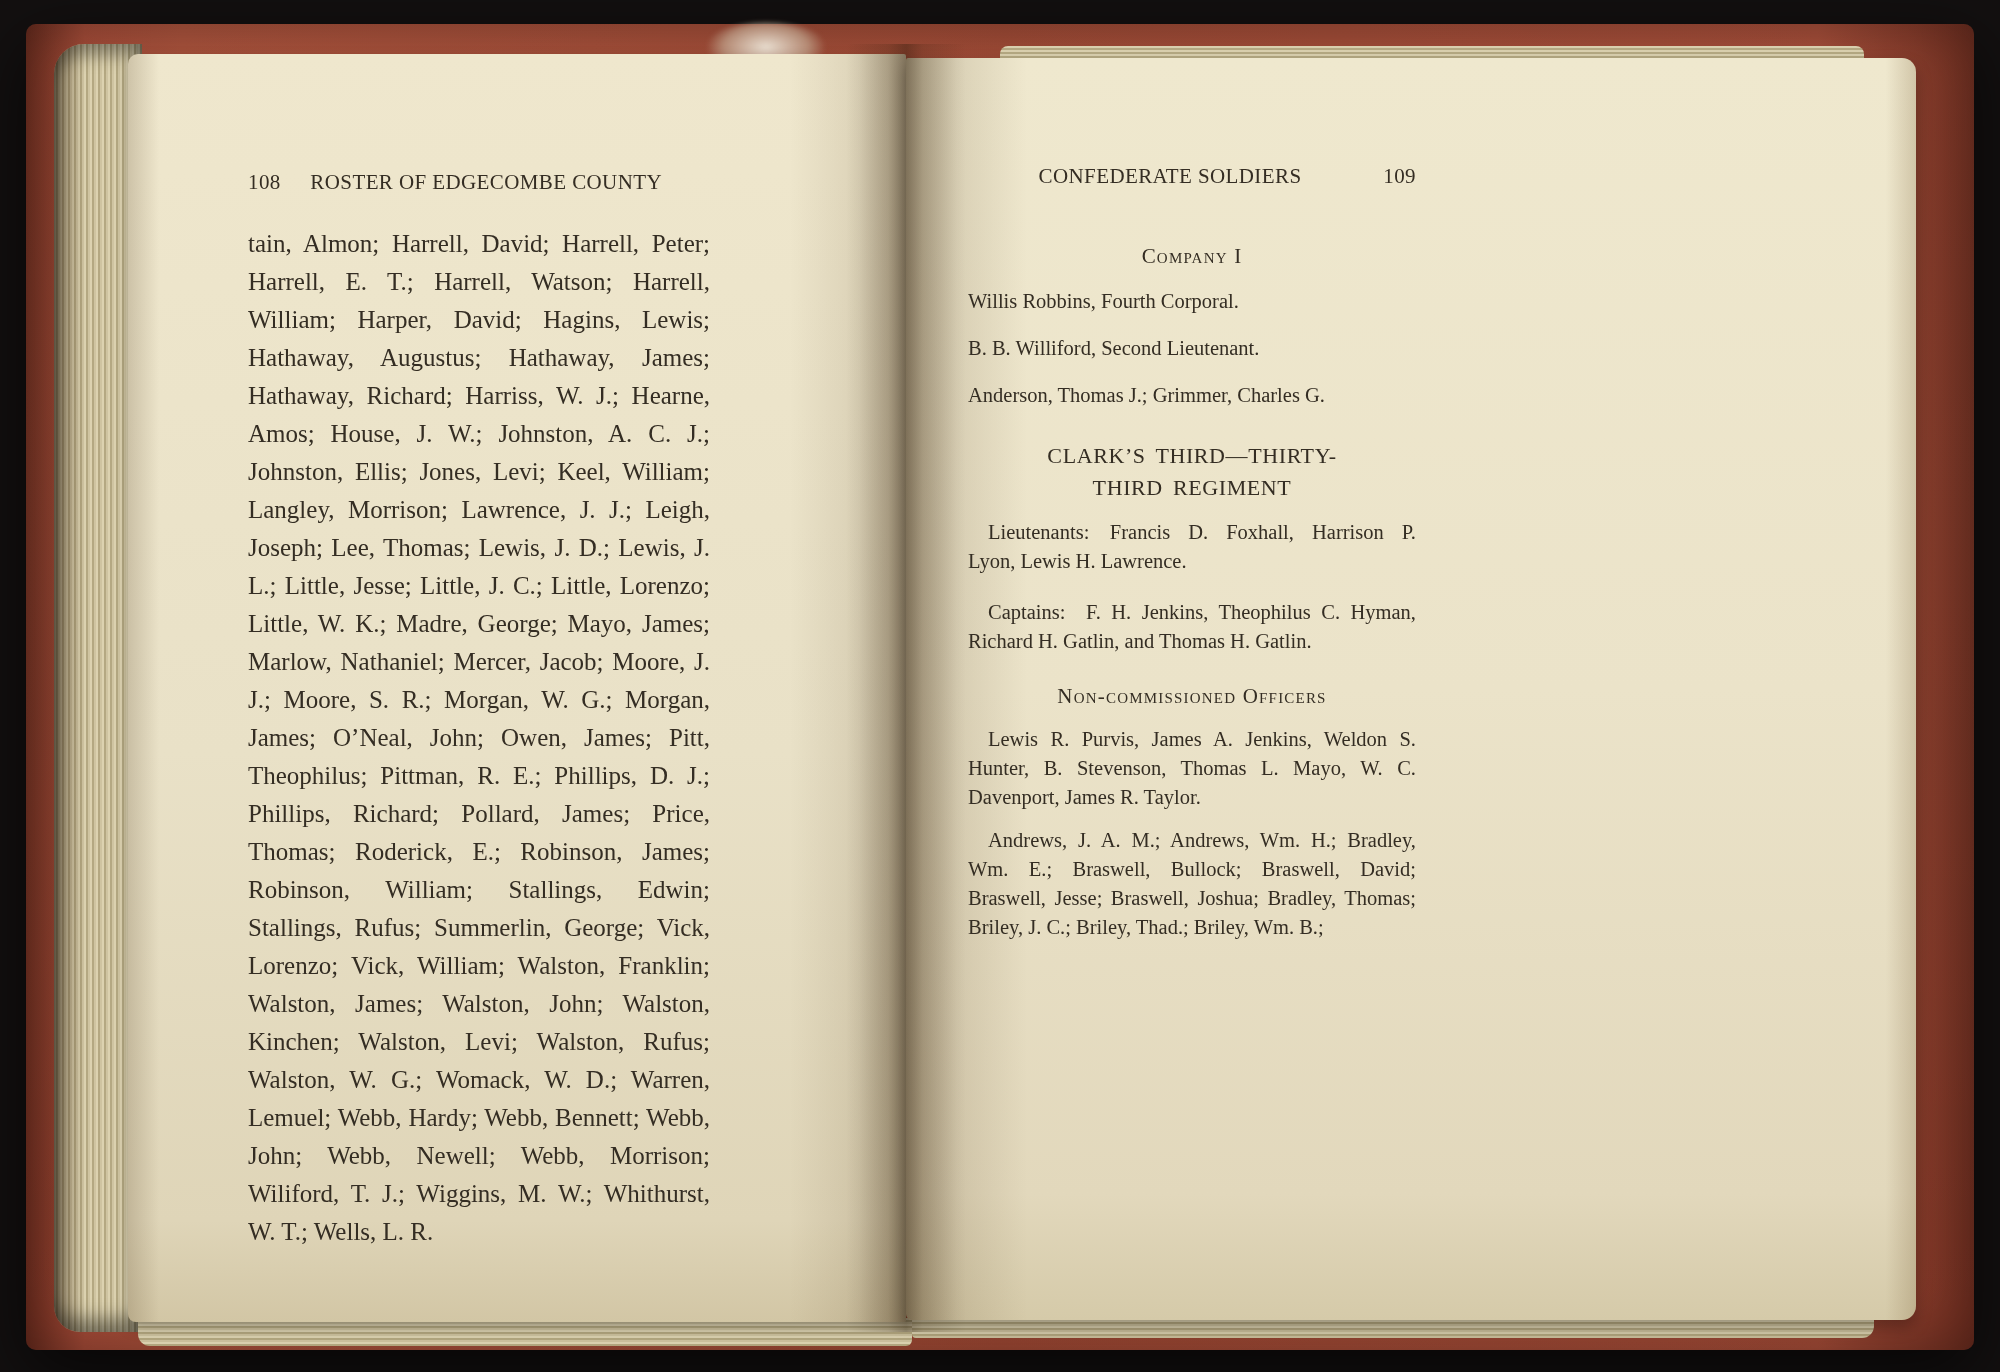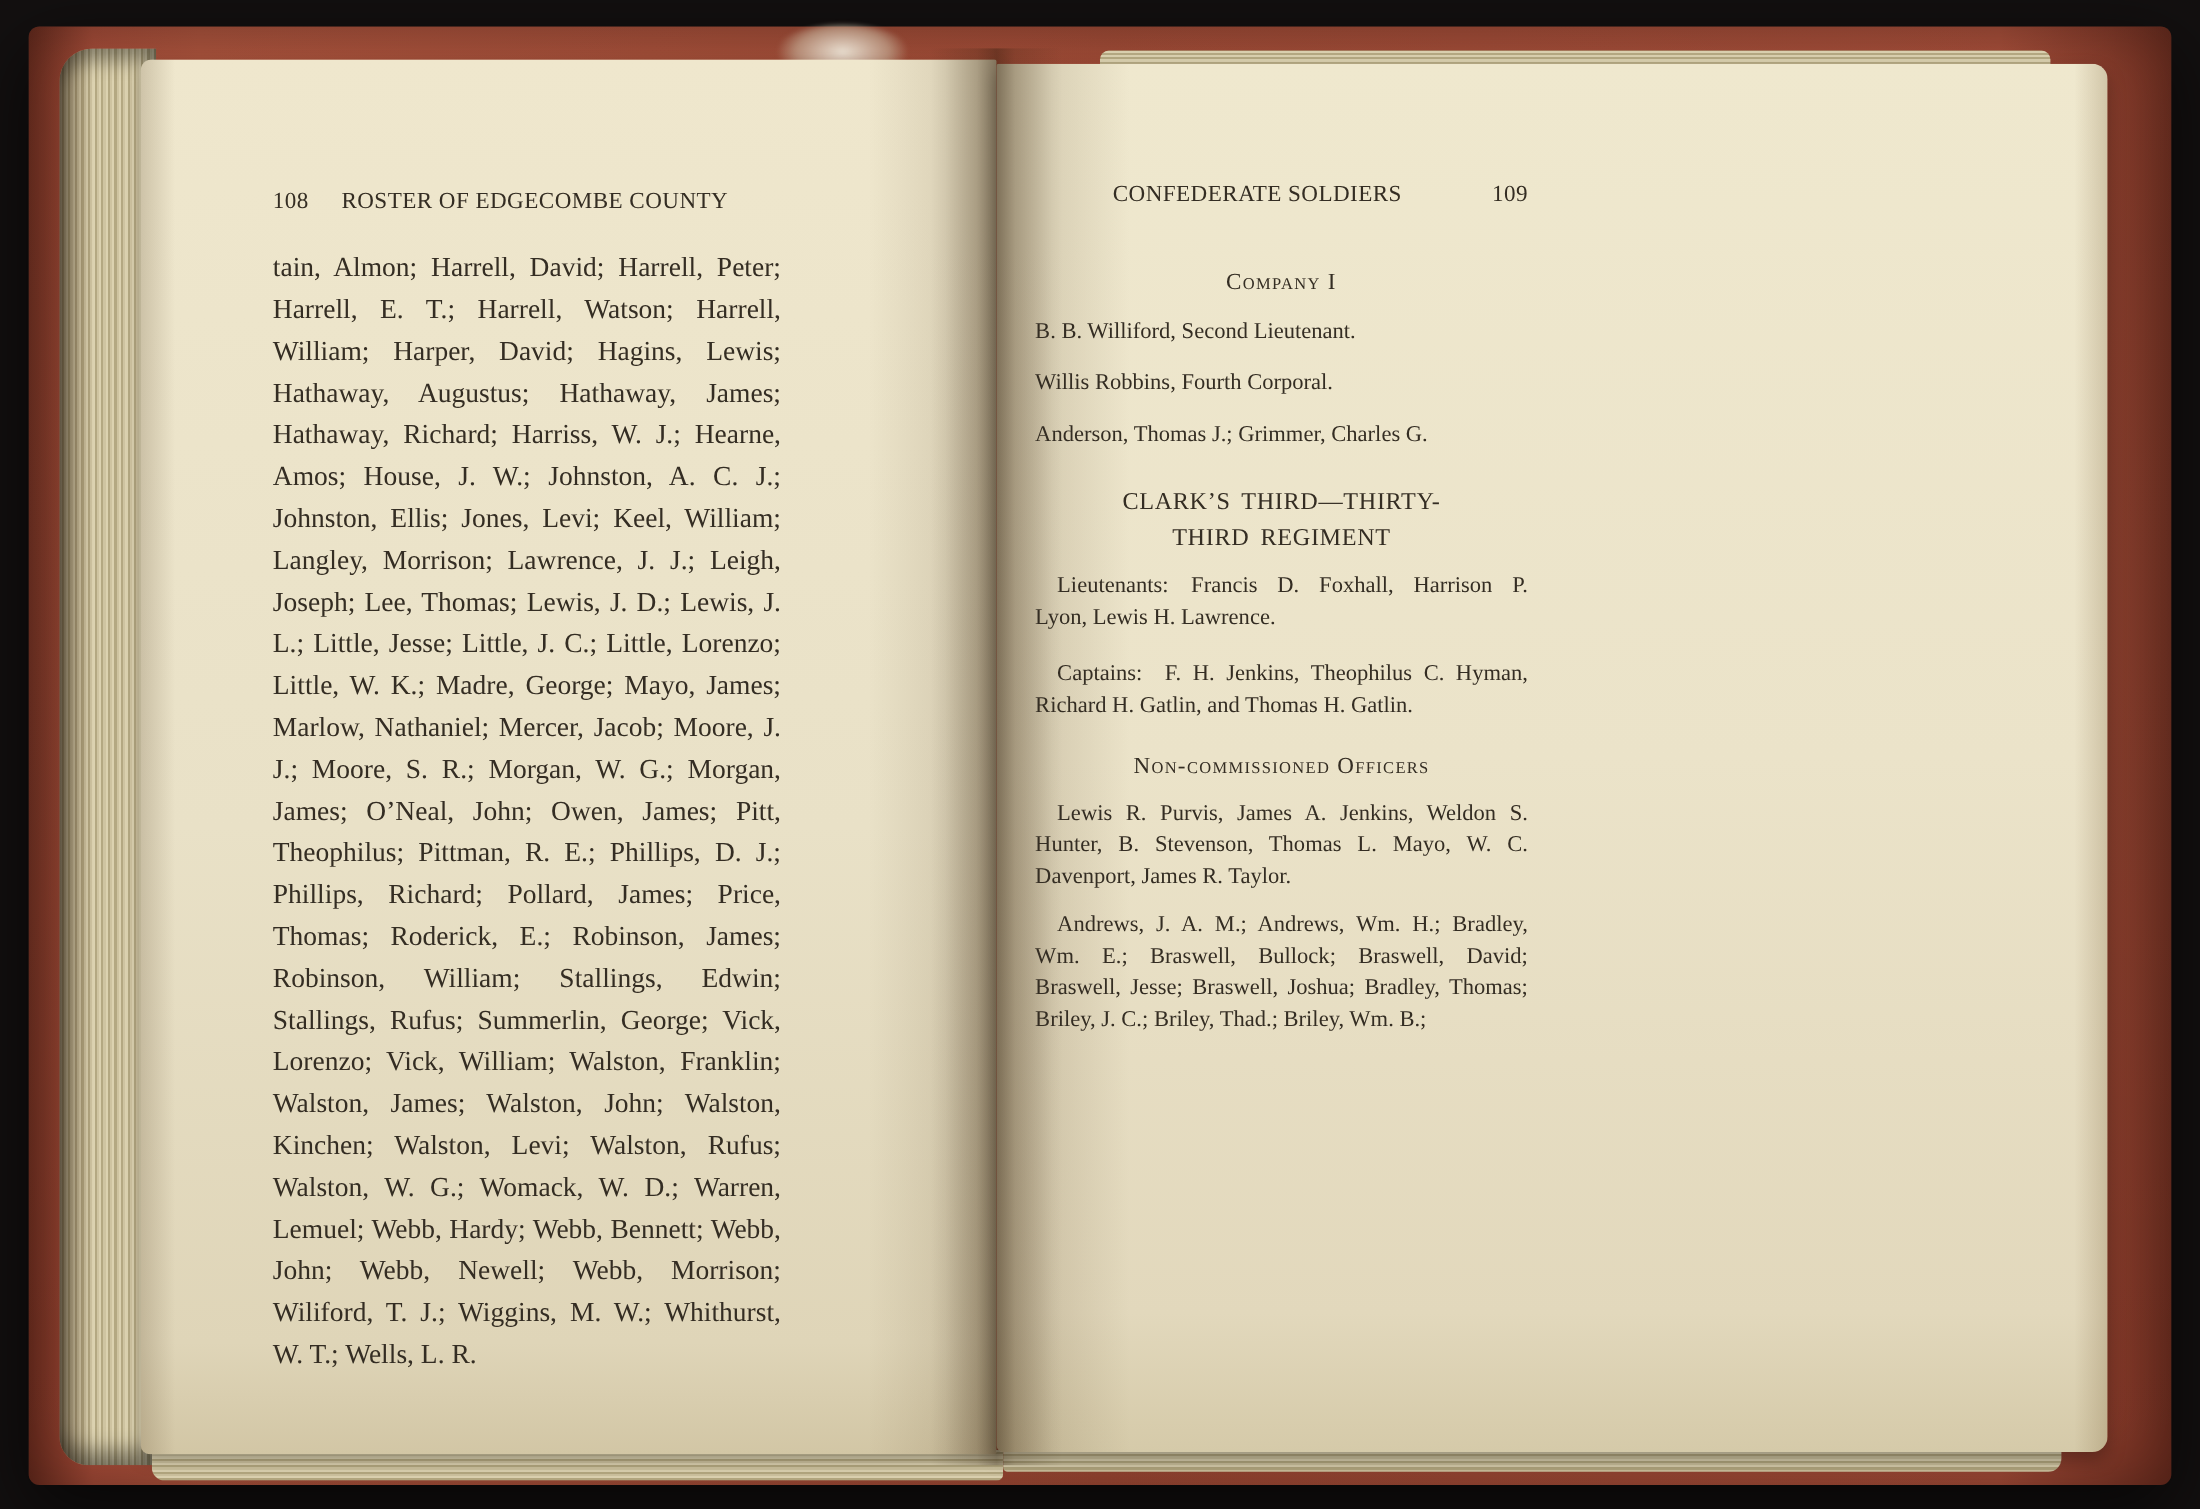--- a/index.html
+++ b/index.html
@@ -82,21 +82,21 @@
   
   .left-text{position:absolute;left:248px;top:170px;width:462px;}
   .head-row{font-size:21px;letter-spacing:.4px;white-space:nowrap;}
   .head-num{margin-right:24px;}
   .left-body{
     margin:30px 0 0 0;font-size:25px;line-height:38px;
     text-align:justify;text-justify:inter-word;
   }
 
   
-  .right-text{position:absolute;left:941px;top:164px;width:448px;}
+  .right-text{position:absolute;left:968px;top:164px;width:448px;}
   .rp-head{position:relative;height:30px;font-size:21px;letter-spacing:.4px;text-align:center;}
   .rp-head .head-title{display:inline-block;transform:translateX(-22px);}
   .rp-num{position:absolute;right:0;top:0;}
   .sc-heading{font-variant:small-caps;text-align:center;font-size:21px;letter-spacing:1.2px;}
   .company{margin-top:50px;}
   .plain{margin:18px 0 0 0;font-size:20.5px;line-height:29px;}
   .big-heading{margin:30px 0 0 0;font-size:22px;line-height:32px;letter-spacing:.6px;word-spacing:4px;text-align:center;}
   .indent{margin:0;font-size:20.5px;line-height:29px;text-align:justify;text-justify:inter-word;text-indent:20px;}
   .captains-p{margin-top:22px;}
   .lieutenants-p{margin-top:14px;}
@@ -128,22 +128,22 @@
     </div>
     <p class="left-body">tain, Almon; Harrell, David; Harrell, Peter; Harrell, E. T.; Harrell, Watson; Harrell, William; Harper, David; Hagins, Lewis; Hathaway, Augustus; Hathaway, James; Hathaway, Richard; Harriss, W. J.; Hearne, Amos; House, J. W.; Johnston, A. C. J.; Johnston, Ellis; Jones, Levi; Keel, William; Langley, Morrison; Lawrence, J. J.; Leigh, Joseph; Lee, Thomas; Lewis, J. D.; Lewis, J. L.; Little, Jesse; Little, J. C.; Little, Lorenzo; Little, W. K.; Madre, George; Mayo, James; Marlow, Nathaniel; Mercer, Jacob; Moore, J. J.; Moore, S. R.; Morgan, W. G.; Morgan, James; O’Neal, John; Owen, James; Pitt, Theophilus; Pittman, R. E.; Phillips, D. J.; Phillips, Richard; Pollard, James; Price, Thomas; Roderick, E.; Robinson, James; Robinson, William; Stallings, Edwin; Stallings, Rufus; Summerlin, George; Vick, Lorenzo; Vick, William; Walston, Franklin; Walston, James; Walston, John; Walston, Kinchen; Walston, Levi; Walston, Rufus; Walston, W. G.; Womack, W. D.; Warren, Lemuel; Webb, Hardy; Webb, Bennett; Webb, John; Webb, Newell; Webb, Morrison; Wiliford, T. J.; Wiggins, M. W.; Whithurst, W. T.; Wells, L. R.</p>
   </div>
 
   <div class="right-text">
     <div class="rp-head">
       <span class="head-title">CONFEDERATE SOLDIERS</span>
       <span class="rp-num">109</span>
     </div>
     <div class="sc-heading company">Company I</div>
+    <p class="plain">Willis Robbins, Fourth Corporal.</p>
     <p class="plain">B. B. Williford, Second Lieutenant.</p>
-    <p class="plain">Willis Robbins, Fourth Corporal.</p>
     <p class="plain">Anderson, Thomas J.; Grimmer, Charles G.</p>
     <div class="big-heading">
       <div>CLARK’S THIRD—THIRTY-</div>
       <div>THIRD REGIMENT</div>
     </div>
     <p class="indent lieutenants-p">Lieutenants: Francis D. Foxhall, Harrison P. Lyon, Lewis H. Lawrence.</p>
     <p class="indent captains-p">Captains: F. H. Jenkins, Theophilus C. Hyman, Richard H. Gatlin, and Thomas H. Gatlin.</p>
     <div class="sc-heading nco-h">Non-commissioned Officers</div>
     <p class="indent nco-p">Lewis R. Purvis, James A. Jenkins, Weldon S. Hunter, B. Stevenson, Thomas L. Mayo, W. C. Davenport, James R. Taylor.</p>
     <p class="indent roster-p">Andrews, J. A. M.; Andrews, Wm. H.; Bradley, Wm. E.; Braswell, Bullock; Braswell, David; Braswell, Jesse; Braswell, Joshua; Bradley, Thomas; Briley, J. C.; Briley, Thad.; Briley, Wm. B.;</p>

